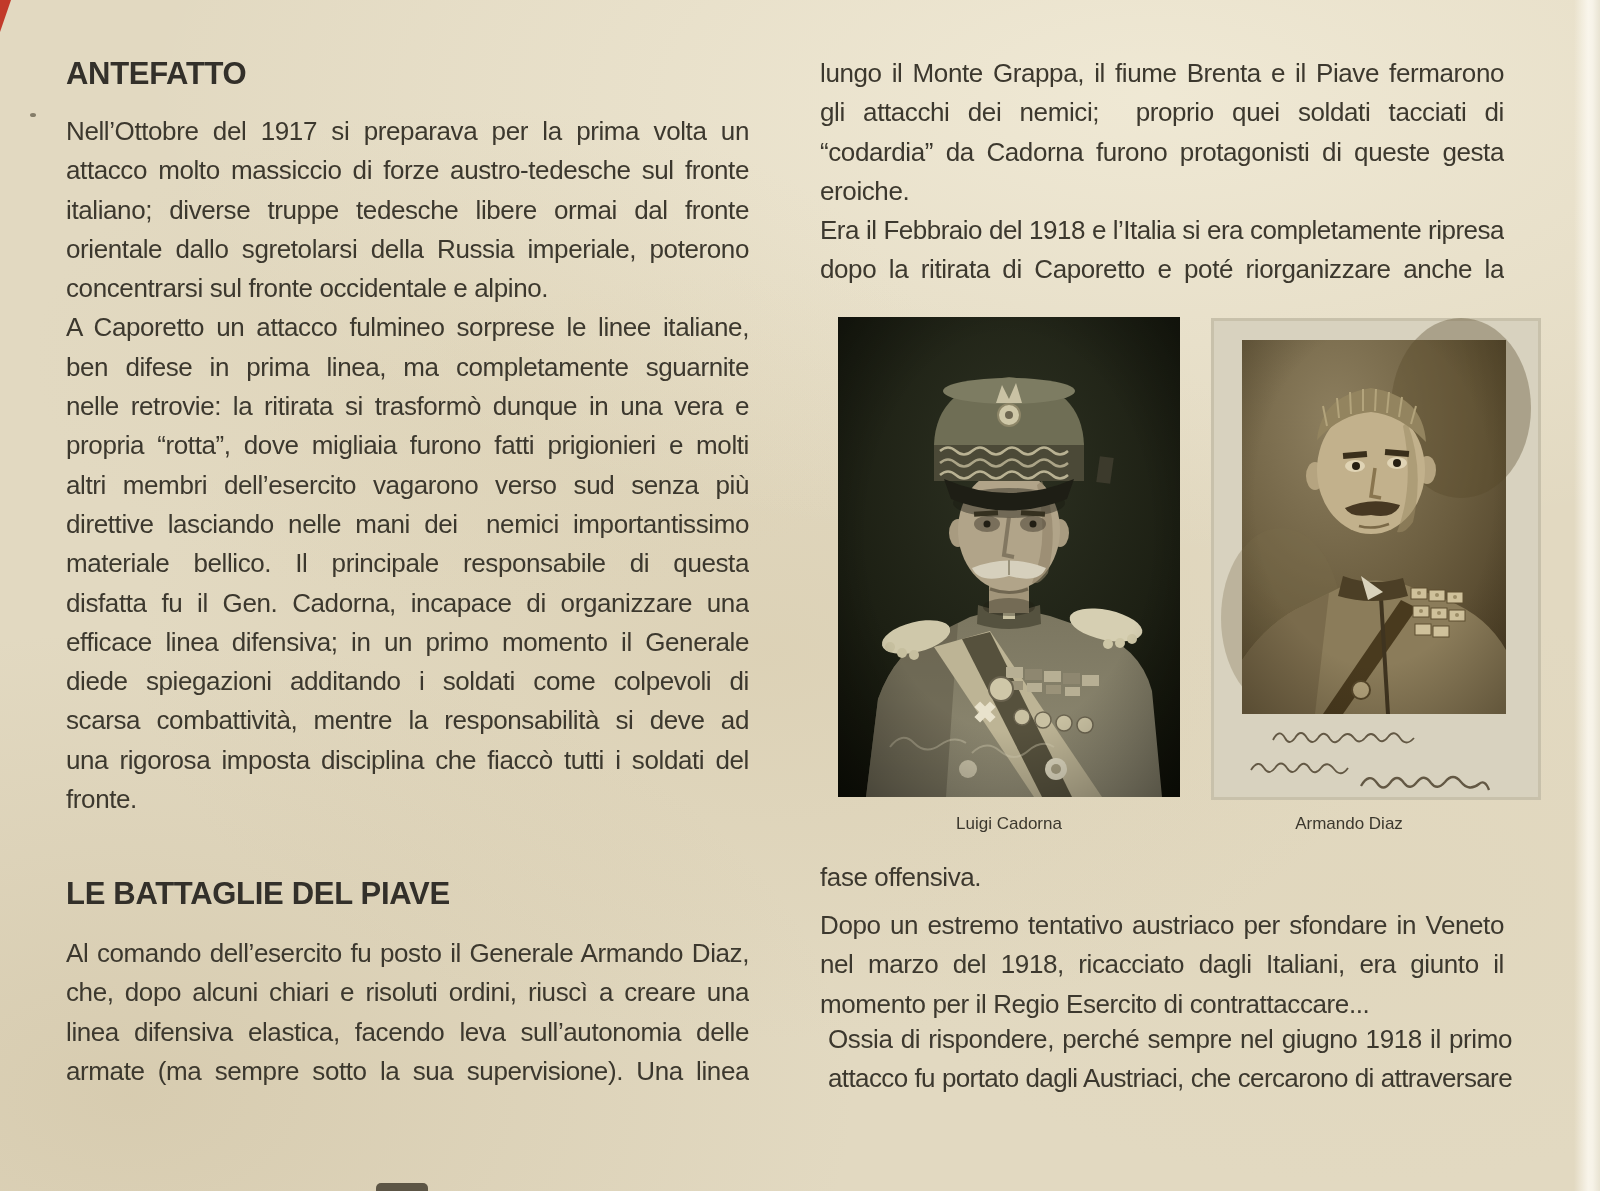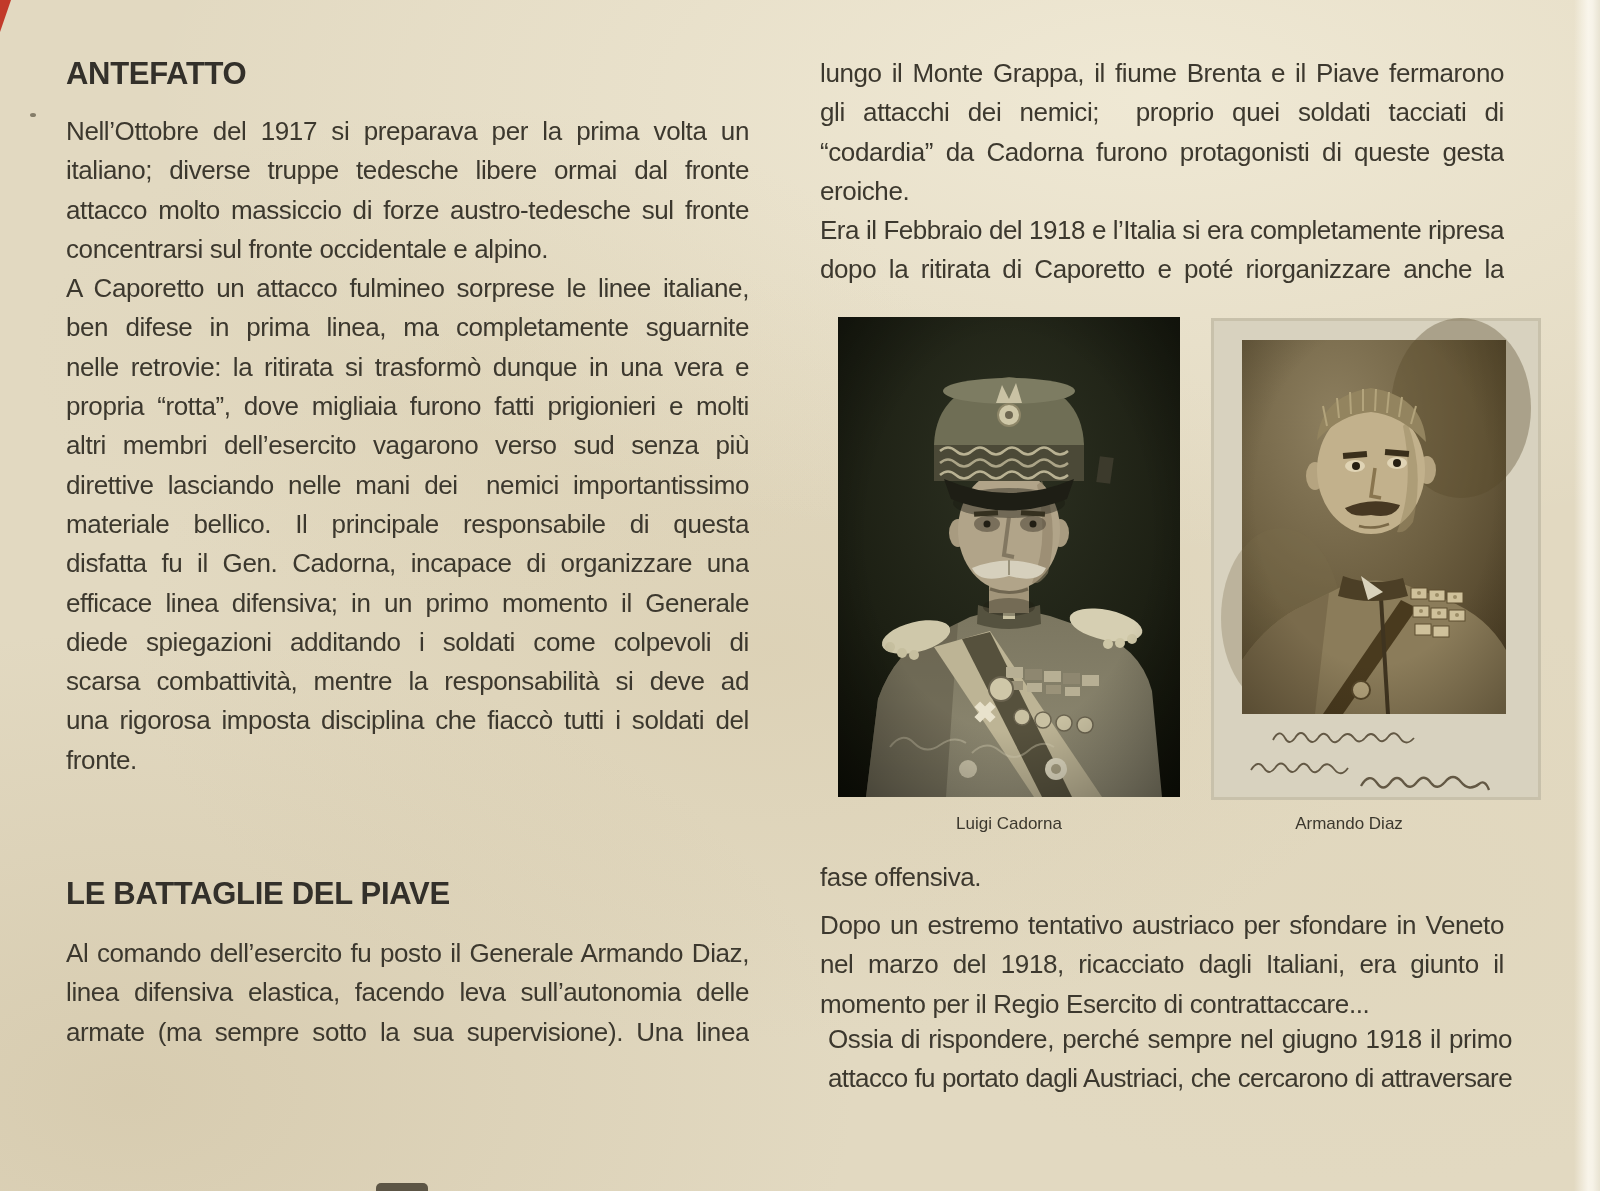--- a/index.html
+++ b/index.html
@@ -34,42 +34,44 @@
 </style>
 </head>
 <body>
 
 <div class="grain"></div>
 
 <h2 class="heading" style="left:66px;top:56px;">ANTEFATTO</h2>
 
 <div class="tb" style="left:66px;top:112px;">
     <div class="line">Nell’Ottobre del 1917 si preparava per la prima volta un</div>
+    <div class="line">attacco molto massiccio di forze austro-tedesche sul fronte</div>
     <div class="line">italiano; diverse truppe tedesche libere ormai dal fronte</div>
-    <div class="line">attacco molto massiccio di forze austro-tedesche sul fronte</div>
+    <div class="line">orientale dallo sgretolarsi della Russia imperiale, poterono</div>
     <div class="line pl">concentrarsi sul fronte occidentale e alpino.</div>
     <div class="line">A Caporetto un attacco fulmineo sorprese le linee italiane,</div>
     <div class="line">ben difese in prima linea, ma completamente sguarnite</div>
     <div class="line">nelle retrovie: la ritirata si trasformò dunque in una vera e</div>
     <div class="line">propria “rotta”, dove migliaia furono fatti prigionieri e molti</div>
     <div class="line">altri membri dell’esercito vagarono verso sud senza più</div>
     <div class="line">direttive lasciando nelle mani dei&nbsp; nemici importantissimo</div>
     <div class="line">materiale bellico. Il principale responsabile di questa</div>
     <div class="line">disfatta fu il Gen. Cadorna, incapace di organizzare una</div>
     <div class="line">efficace linea difensiva; in un primo momento il Generale</div>
     <div class="line">diede spiegazioni additando i soldati come colpevoli di</div>
     <div class="line">scarsa combattività, mentre la responsabilità si deve ad</div>
     <div class="line">una rigorosa imposta disciplina che fiaccò tutti i soldati del</div>
     <div class="line pl">fronte.</div>
   </div>
 
 <h2 class="heading" style="left:66px;top:876px;">LE BATTAGLIE DEL PIAVE</h2>
 
 <div class="tb" style="left:66px;top:934px;">
     <div class="line">Al comando dell’esercito fu posto il Generale Armando Diaz,</div>
+    <div class="line">che, dopo alcuni chiari e risoluti ordini, riuscì a creare una</div>
     <div class="line">linea difensiva elastica, facendo leva sull’autonomia delle</div>
     <div class="line">armate (ma sempre sotto la sua supervisione). Una linea</div>
   </div>
 
 <div class="tb" style="left:820px;top:54px;width:684px;">
     <div class="line">lungo il Monte Grappa, il fiume Brenta e il Piave fermarono</div>
     <div class="line">gli attacchi dei nemici;&nbsp; proprio quei soldati tacciati di</div>
     <div class="line">“codardia” da Cadorna furono protagonisti di queste gesta</div>
     <div class="line pl">eroiche.</div>
     <div class="line" style="letter-spacing: -0.51px;">Era il Febbraio del 1918 e l’Italia si era completamente ripresa</div>

